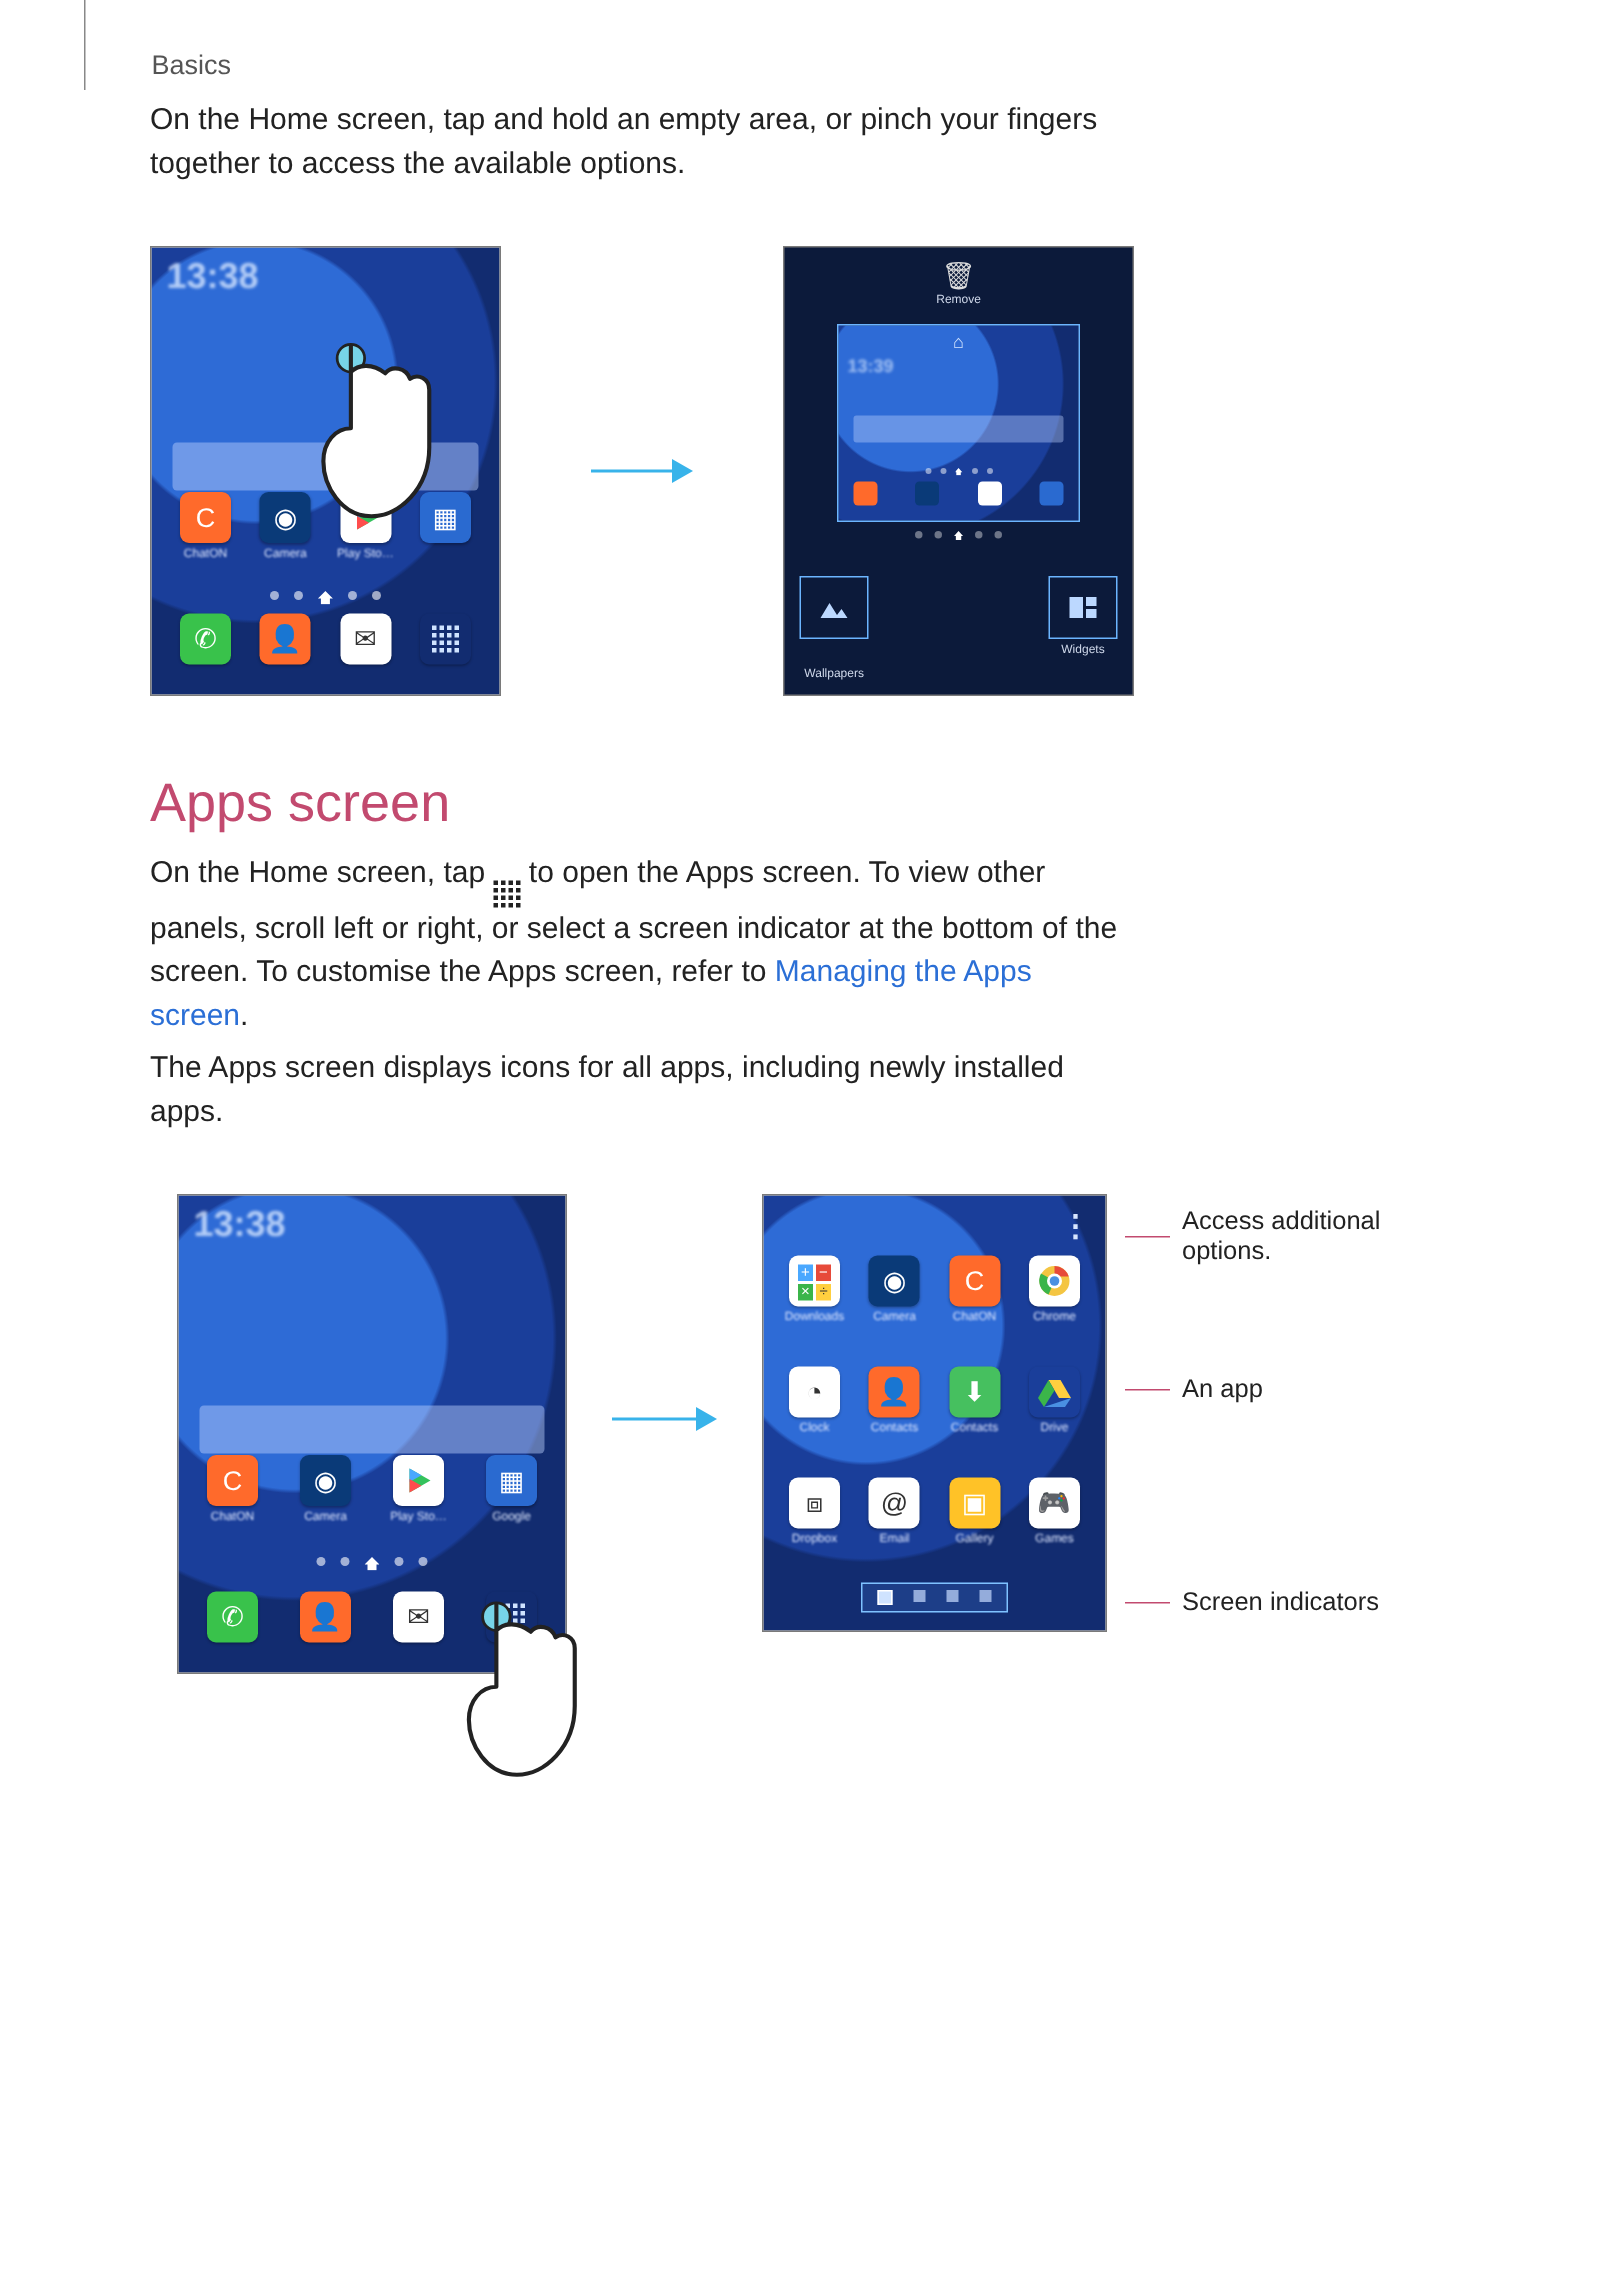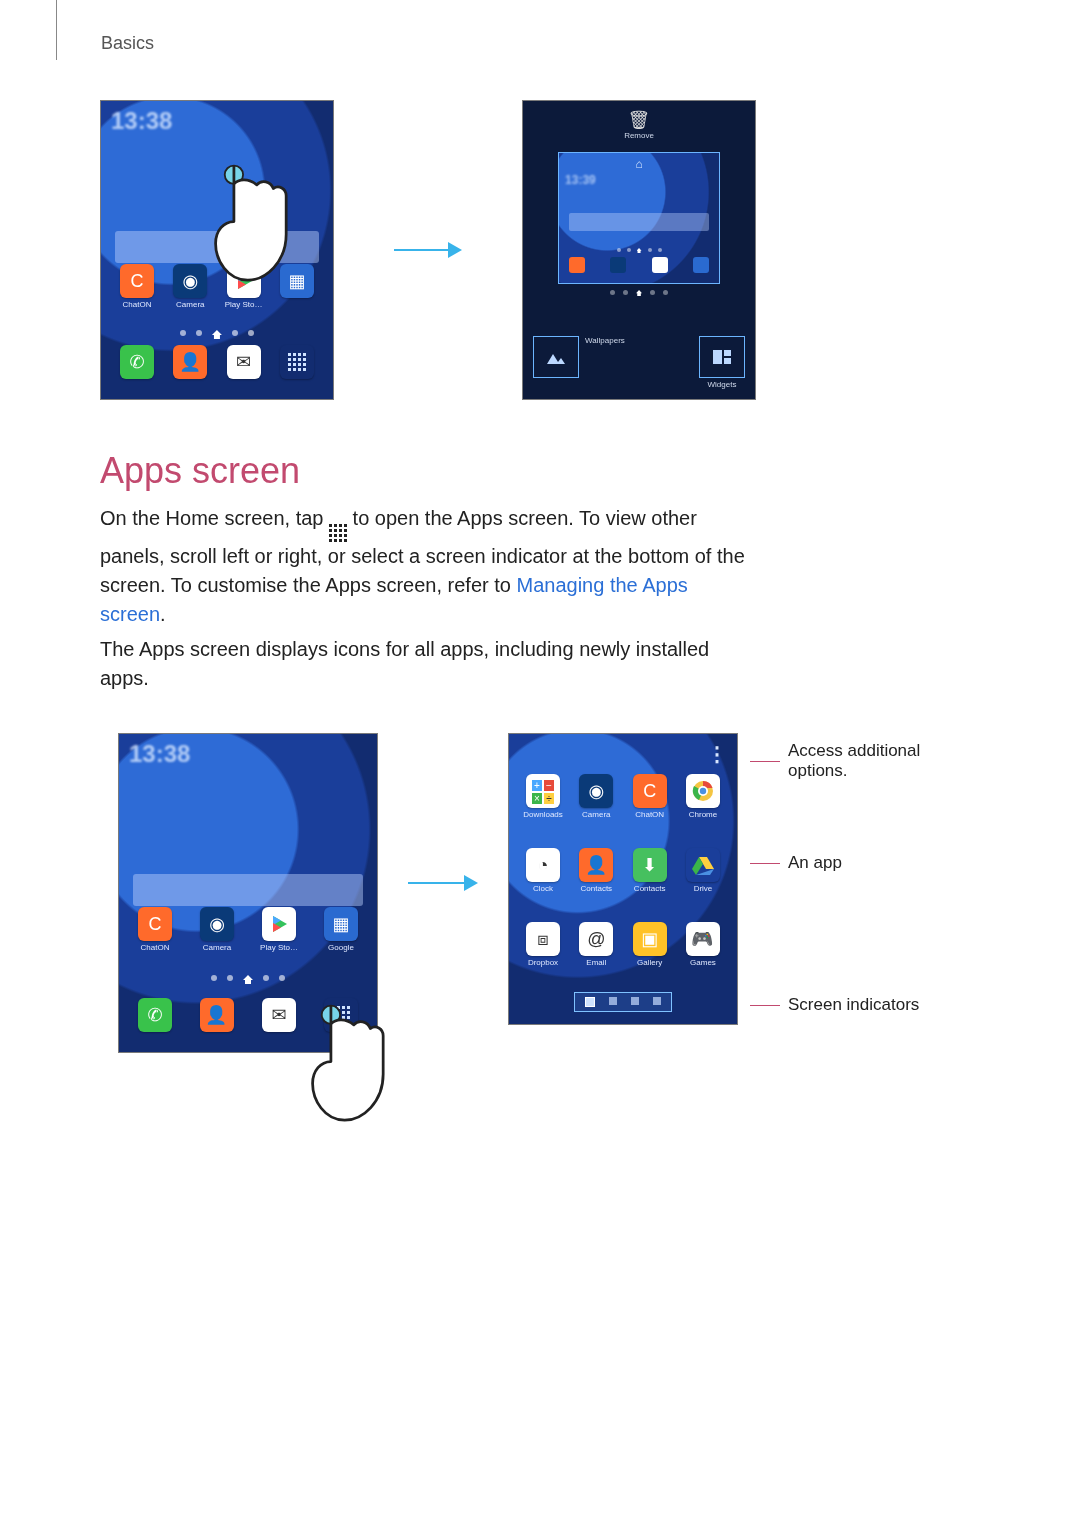--- a/index.html
+++ b/index.html
@@ -283,20 +283,21 @@
 </style>
 </head>
 <body>
 
 <div class="page">
 
   <div class="top-bar">
     <span class="breadcrumb">Basics</span>
   </div>
 
+  <p class="body">On the Home screen, tap and hold an empty area, or pinch your fingers together to access the available options.</p>
 
   <div class="figrow">
 
     <div class="phone">
       <div class="status">13:38</div>
       <div class="widgetbar"></div>
       <div class="iconrow r1">
           <div class="iconwrap">
             <div class="appicon" style="background: rgb(255, 106, 43); color: rgb(255, 255, 255);">C</div>
             <div class="lbl">ChatON</div>
@@ -394,21 +395,21 @@
         </div>
       </div>
       <div style="display:flex;justify-content:center;gap:8px;margin-top:6px">
         <span style="width:5px;height:5px;background:rgba(255,255,255,.4);border-radius:50%"></span>
         <span style="width:5px;height:5px;background:rgba(255,255,255,.4);border-radius:50%"></span>
         <span style="width:6px;height:6px;background:#fff;clip-path:polygon(50% 0,100% 55%,80% 55%,80% 100%,20% 100%,20% 55%,0 55%)"></span>
         <span style="width:5px;height:5px;background:rgba(255,255,255,.4);border-radius:50%"></span>
         <span style="width:5px;height:5px;background:rgba(255,255,255,.4);border-radius:50%"></span>
       </div>
       <div class="wpwidgets">
-        <div style="display:flex;flex-direction:row;gap:6px">
+        <div style="display:flex;flex-direction:column;align-items:center;gap:18px">
           <div class="tile">
             <svg width="22" height="18" viewBox="0 0 22 18">
                 <polygon points="2,16 8,6 13,14 16,10 20,16" fill="#bcd8ff"></polygon>
               </svg>
           </div>
           <div style="font-size:8px;color:#cfd8ea">Wallpapers</div>
         </div>
         <div style="display:flex;flex-direction:column;align-items:center;gap:2px">
           <div class="tile">
             <svg width="22" height="18" viewBox="0 0 22 18">

